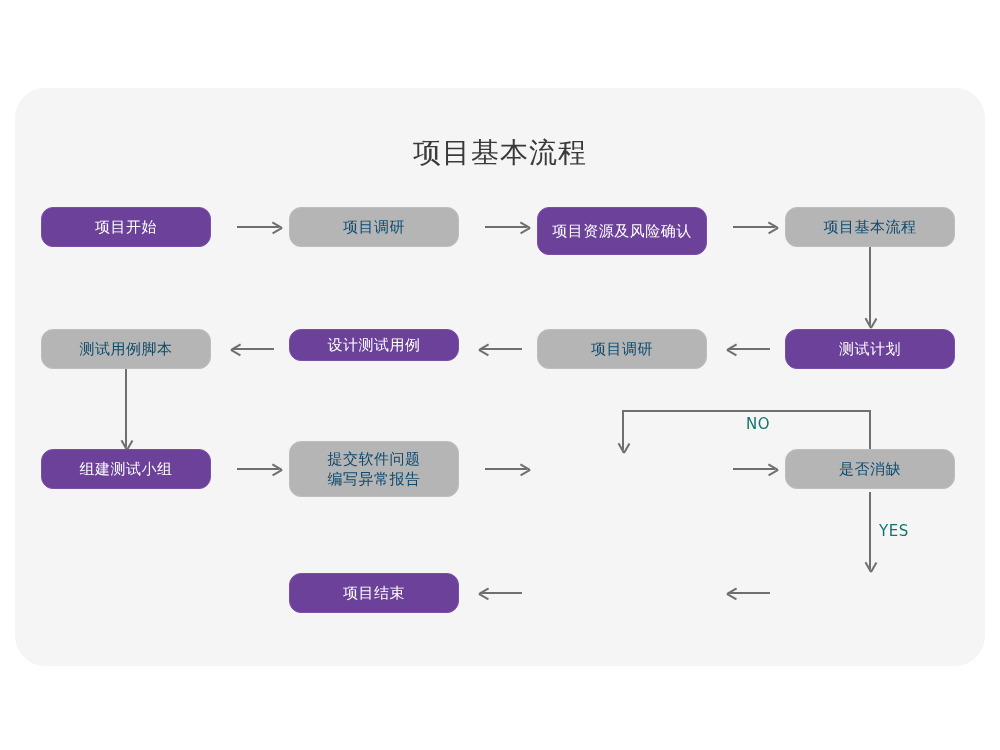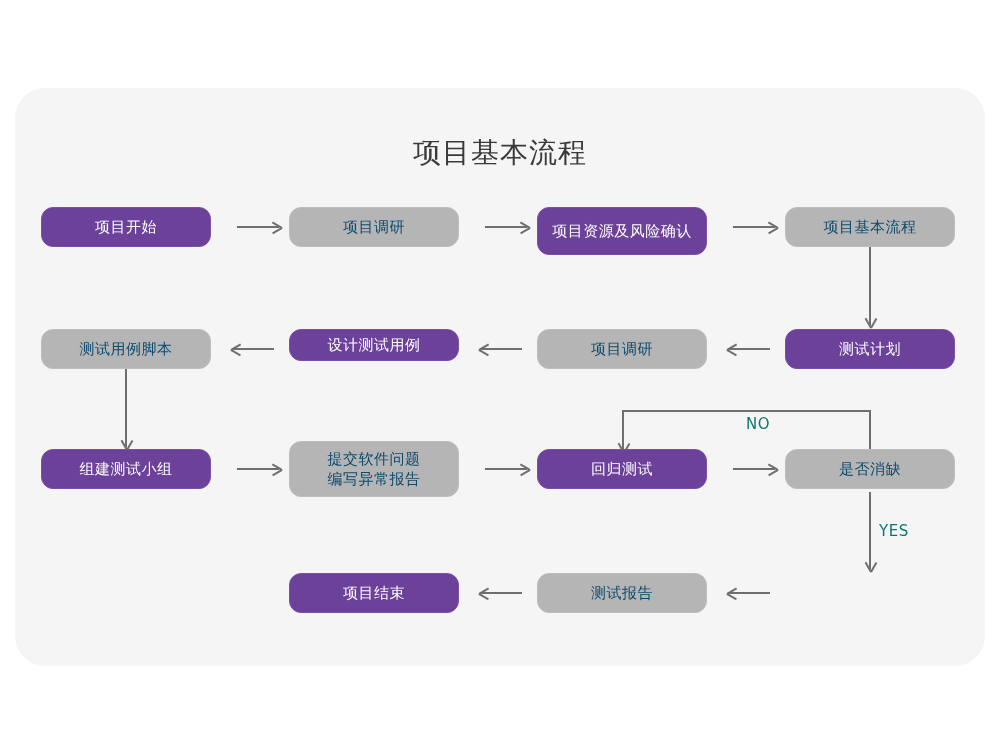--- a/index.html
+++ b/index.html
@@ -160,35 +160,33 @@
 
   <div class="hline" style="left:222px; top:380px; width:42px;"></div>
   <div class="head right" style="left:266px; top:381px;"></div>
 
   <div class="node gray" style="left:274px; top:353px; width:170px; height:56px;">提交软件问题
 编写异常报告</div>
 
   <div class="hline" style="left:470px; top:380px; width:42px;"></div>
   <div class="head right" style="left:514px; top:381px;"></div>
 
-  <div class="node purple" style="left:522px; top:361px; width:170px; height:40px;">回归测试</div>
 
   <div class="hline" style="left:718px; top:380px; width:42px;"></div>
   <div class="head right" style="left:762px; top:381px;"></div>
 
   <div class="node gray" style="left:770px; top:361px; width:170px; height:40px;">是否消缺</div>
 
   <div class="vline" style="left:854px; top:404px; height:77px;"></div>
   <div class="head down" style="left:855px; top:483px;"></div>
   <div class="edge-label" style="left:864px; top:434px;">YES</div>
 
   <div class="node purple" style="left:274px; top:485px; width:170px; height:40px;">项目结束</div>
 
   <div class="hline" style="left:465px; top:504px; width:42px;"></div>
   <div class="head left" style="left:464px; top:505px;"></div>
 
-  <div class="node gray" style="left:522px; top:485px; width:170px; height:40px;">测试报告</div>
 
   <div class="hline" style="left:713px; top:504px; width:42px;"></div>
   <div class="head left" style="left:712px; top:505px;"></div>
 
 
 </div>
 
 </body></html>

